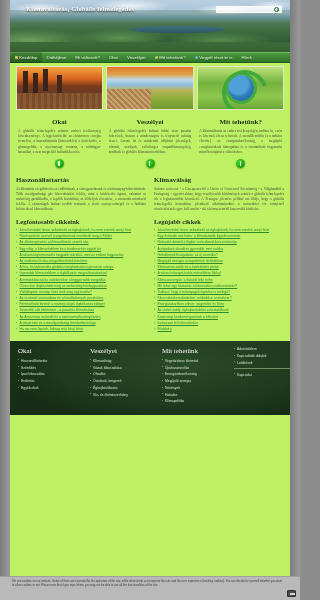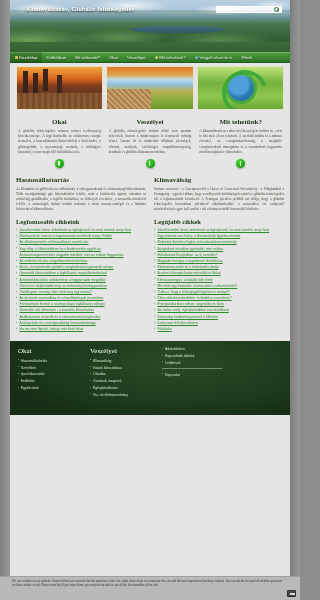--- a/index.html
+++ b/index.html
@@ -7,21 +7,21 @@
     width: 300px; height: 600px;
     font-family: "Liberation Serif", serif;
     background: #8d8d8d;
     overflow: hidden;
   }
   body { position: relative; }
 
   
   .page {
     position: absolute; left: 10px; top: 0; width: 280px; height: 600px;
-    background: #e5e5e5;
+    background: #bef264;
   }
   .edge-l, .edge-r {
     position: absolute; top: 0; width: 10px; height: 600px;
     background: linear-gradient(90deg,#7d7d7d,#9a9a9a);
   }
   .edge-l { left: 0; }
   .edge-r { right: 0; }
 
   
   .hero {
@@ -403,20 +403,32 @@
         <h4>Veszélyei</h4>
         <ul>
           <li>Klímaválság</li>
           <li>Gázok kibocsátása</li>
           <li>Olvadás</li>
           <li>Óceánok, tengerek</li>
           <li>Éghajlatváltozás</li>
           <li>Víz- és élelmiszerhiány</li>
         </ul>
       </div>
+      <div class="fcol c3">
+        <h4>Mit tehetünk</h4>
+        <ul>
+          <li>Vegetáriánus életmód</li>
+          <li>Újrahasznosítás</li>
+          <li>Energiatakarékosság</li>
+          <li>Megújuló energia</li>
+          <li>Növények</li>
+          <li>Haladás</li>
+          <li>Klímapolitika</li>
+        </ul>
+      </div>
       <div class="fcol c4">
         <ul>
           <li>Adatvédelem</li>
           <li>Kapcsolódó oldalak</li>
           <li>Letöltések</li>
         </ul>
         <div class="fdiv"></div>
         <ul>
           <li>Kapcsolat</li>
         </ul>

